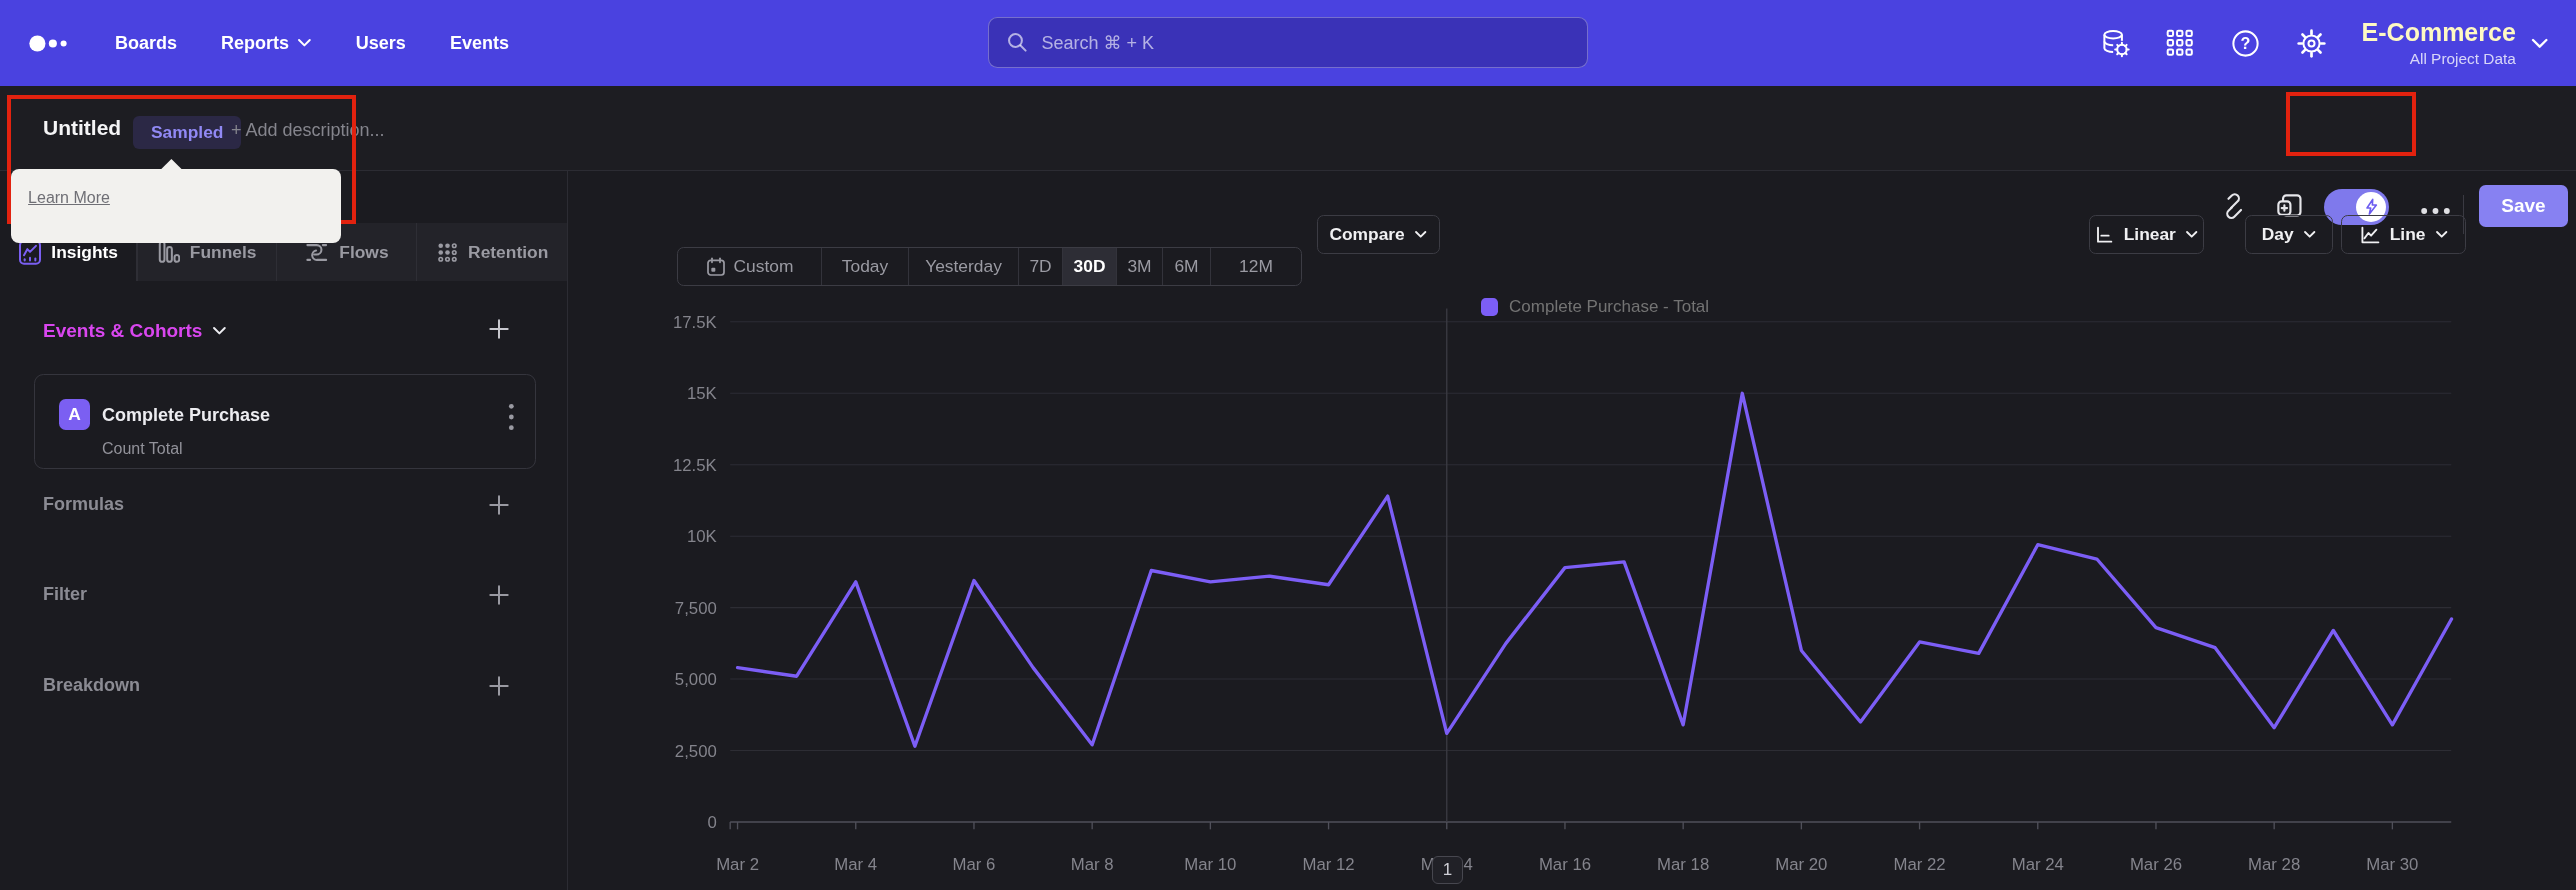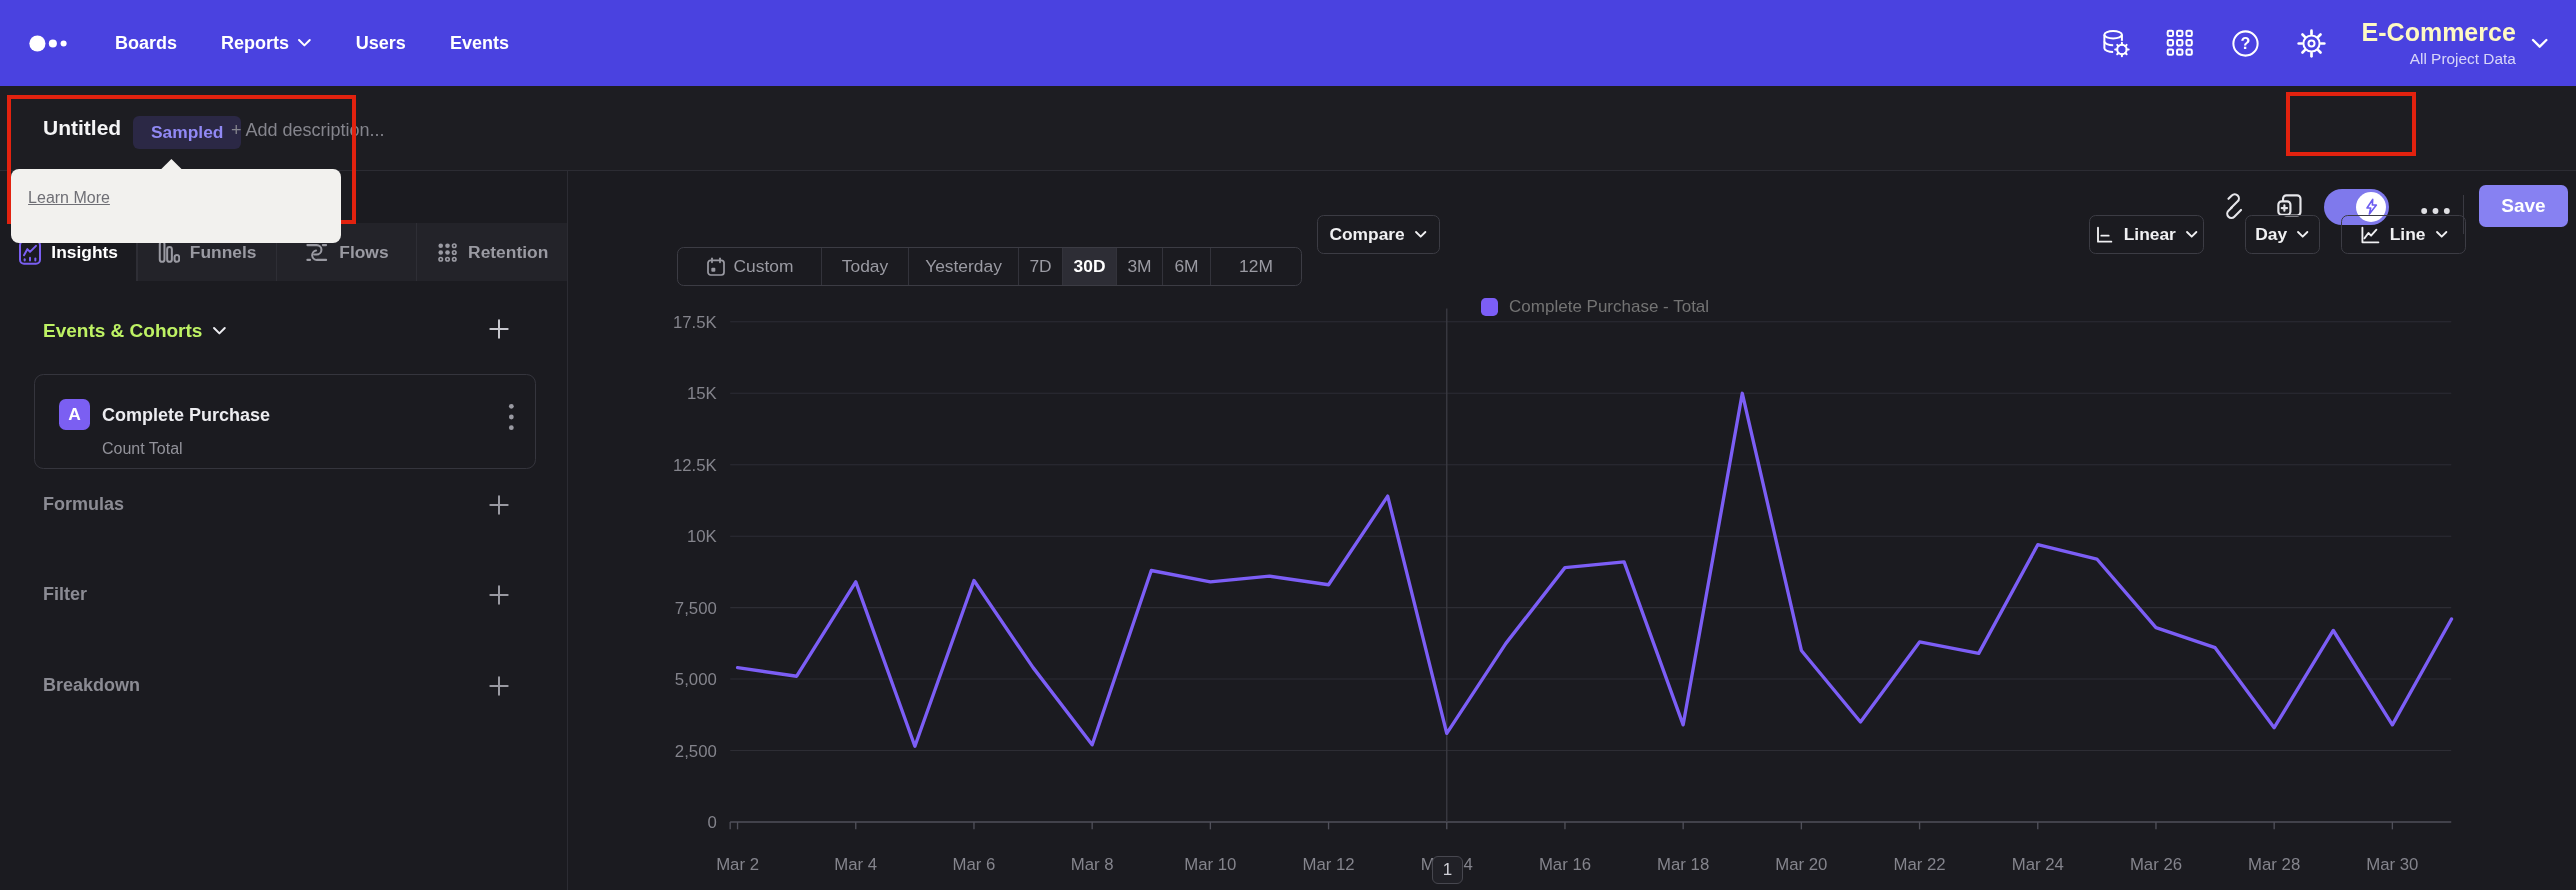--- a/index.html
+++ b/index.html
@@ -78,21 +78,21 @@
   .sidebar { position: absolute; left: 0; top: 171px; width: 568px; height: 719px;
     background: #1b1b20; border-right: 1.3px solid #2c2c33; }
   .tabs { position: absolute; left: 0; top: 52px; width: 567px; height: 58px; display: flex; }
   .tab { display: flex; align-items: center; justify-content: center; gap: 9.4px;
     background: #232329; color: #9a9aa2; font-size: 17.4px; font-weight: 600;
     border-left: 0.7px solid #2e2e35; cursor: pointer; }
   .tab:first-child { border-left: none; }
   .tab.active { background: #1b1b20; color: #ffffff; border-bottom-right-radius: 0;
     border-right: 0.7px solid #2e2e35; }
   .events-header { position: absolute; left: 43px; top: 149px; display: flex;
-    align-items: center; gap: 9.4px; font-size: 19px; font-weight: 700; color: #bef264; cursor: pointer; }
+    align-items: center; gap: 9.4px; font-size: 19px; font-weight: 700; color: #d946ef; cursor: pointer; }
   .plus-btn { position: absolute; right: 56px; color: #c8c8ce; cursor: pointer; }
   .event-card { position: absolute; left: 34px; top: 203px; width: 502px; height: 95px;
     border: 1.3px solid #35353d; border-radius: 9.4px; cursor: pointer; }
   .event-letter { position: absolute; left: 24px; top: 24px; width: 31px; height: 31px;
     background: #7b5ff2; border-radius: 6.7px; color: #fff; font-size: 17.4px; font-weight: 700;
     display: flex; align-items: center; justify-content: center; }
   .event-title { position: absolute; left: 67px; top: 29.5px; font-size: 18px;
     font-weight: 600; color: #ececf0; }
   .event-metric { position: absolute; left: 67px; top: 65px; font-size: 16px; color: #92929a; }
   .kebab { position: absolute; right: 20px; top: 28px; color: #9a9aa2; cursor: pointer; }
@@ -141,20 +141,27 @@
       <svg width="14.8" height="9.4" viewBox="0 0 22 14">
           <polyline points="3,3 11,11 19,3" fill="none" stroke="#ffffff" stroke-width="3" stroke-linecap="round" stroke-linejoin="round"></polyline>
         </svg>
     </a>
     <a class="nav-link">
         <span>Users</span>
       </a>
     <a class="nav-link">
         <span>Events</span>
       </a>
+  </div>
+  <div class="search">
+    <svg width="23" height="23" viewBox="0 0 34 34">
+      <circle cx="14" cy="14" r="9.5" fill="none" stroke="rgba(255,255,255,0.62)" stroke-width="3"></circle>
+      <line x1="21.5" y1="21.5" x2="29" y2="29" stroke="rgba(255,255,255,0.62)" stroke-width="3" stroke-linecap="round"></line>
+    </svg>
+    <span>Search  ⌘ + K</span>
   </div>
   <div class="nav-right">
     <div class="nav-icon-btn">
       <svg width="31" height="31" viewBox="0 0 46 46">
         <ellipse cx="21" cy="10" rx="13" ry="5.5" fill="none" stroke="#fff" stroke-width="3"></ellipse>
         <path d="M8 10 v20 c0 3 6 5.5 13 5.5" fill="none" stroke="#fff" stroke-width="3"></path>
         <path d="M34 10 v9" fill="none" stroke="#fff" stroke-width="3"></path>
         <path d="M8 20 c0 3 6 5.5 13 5.5" fill="none" stroke="#fff" stroke-width="3"></path>
         <circle cx="34" cy="32" r="7" fill="none" stroke="#fff" stroke-width="3"></circle>
         <g stroke="#fff" stroke-width="3" stroke-linecap="round">
@@ -427,21 +434,21 @@
   <svg width="20" height="20" viewBox="0 0 30 30">
     <polyline points="6,4 6,25 26,25" fill="none" stroke="#f0f0f2" stroke-width="2.8" stroke-linecap="round" stroke-linejoin="round"></polyline>
     <line x1="11" y1="16" x2="22" y2="16" stroke="#f0f0f2" stroke-width="2.8" stroke-linecap="round"></line>
   </svg>
   <span>Linear</span>
   <svg width="13.4" height="8.7" viewBox="0 0 20 13">
       <polyline points="3,3 10,10 17,3" fill="none" stroke="#f0f0f2" stroke-width="2.8" stroke-linecap="round" stroke-linejoin="round"></polyline>
     </svg>
 </div>
 
-<div class="ctl-btn" style="left:2245px;width:75px;">
+<div class="ctl-btn" style="left:2245px;width:88px;">
   <span>Day</span>
   <svg width="13.4" height="8.7" viewBox="0 0 20 13">
       <polyline points="3,3 10,10 17,3" fill="none" stroke="#f0f0f2" stroke-width="2.8" stroke-linecap="round" stroke-linejoin="round"></polyline>
     </svg>
 </div>
 
 <div class="ctl-btn" style="left:2341px;width:125px;">
   <svg width="21.5" height="20" viewBox="0 0 32 30">
     <polyline points="5,4 5,26 29,26" fill="none" stroke="#f0f0f2" stroke-width="2.8" stroke-linecap="round" stroke-linejoin="round"></polyline>
     <polyline points="8,20 14,12 18,16 26,7" fill="none" stroke="#f0f0f2" stroke-width="2.8" stroke-linecap="round" stroke-linejoin="round"></polyline>

